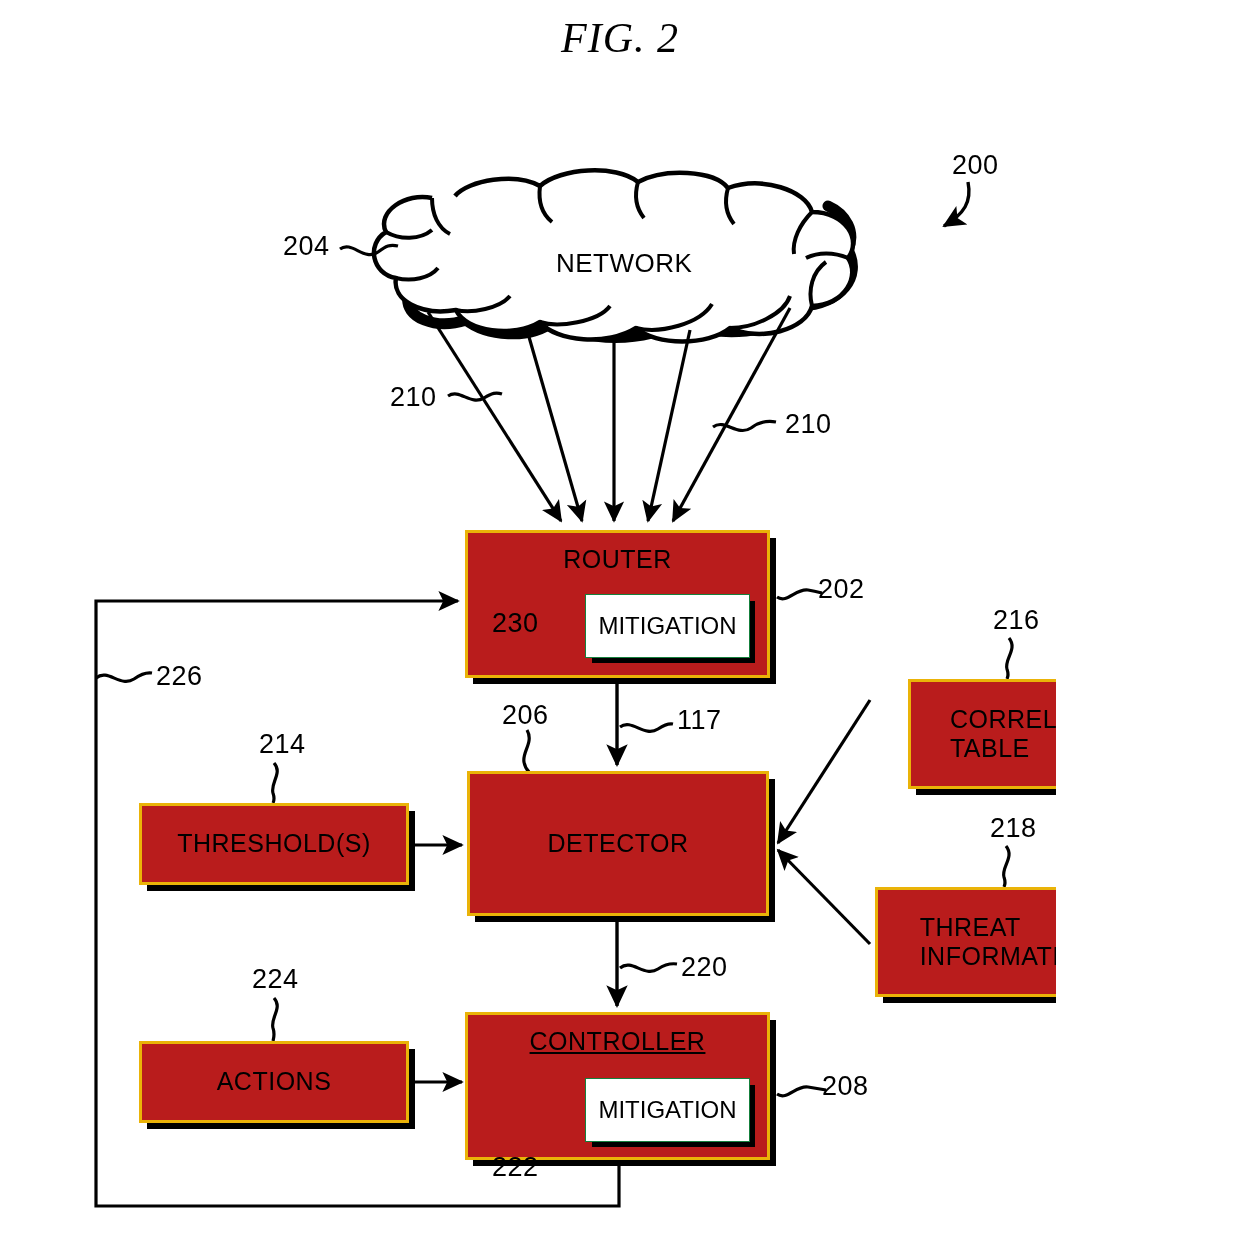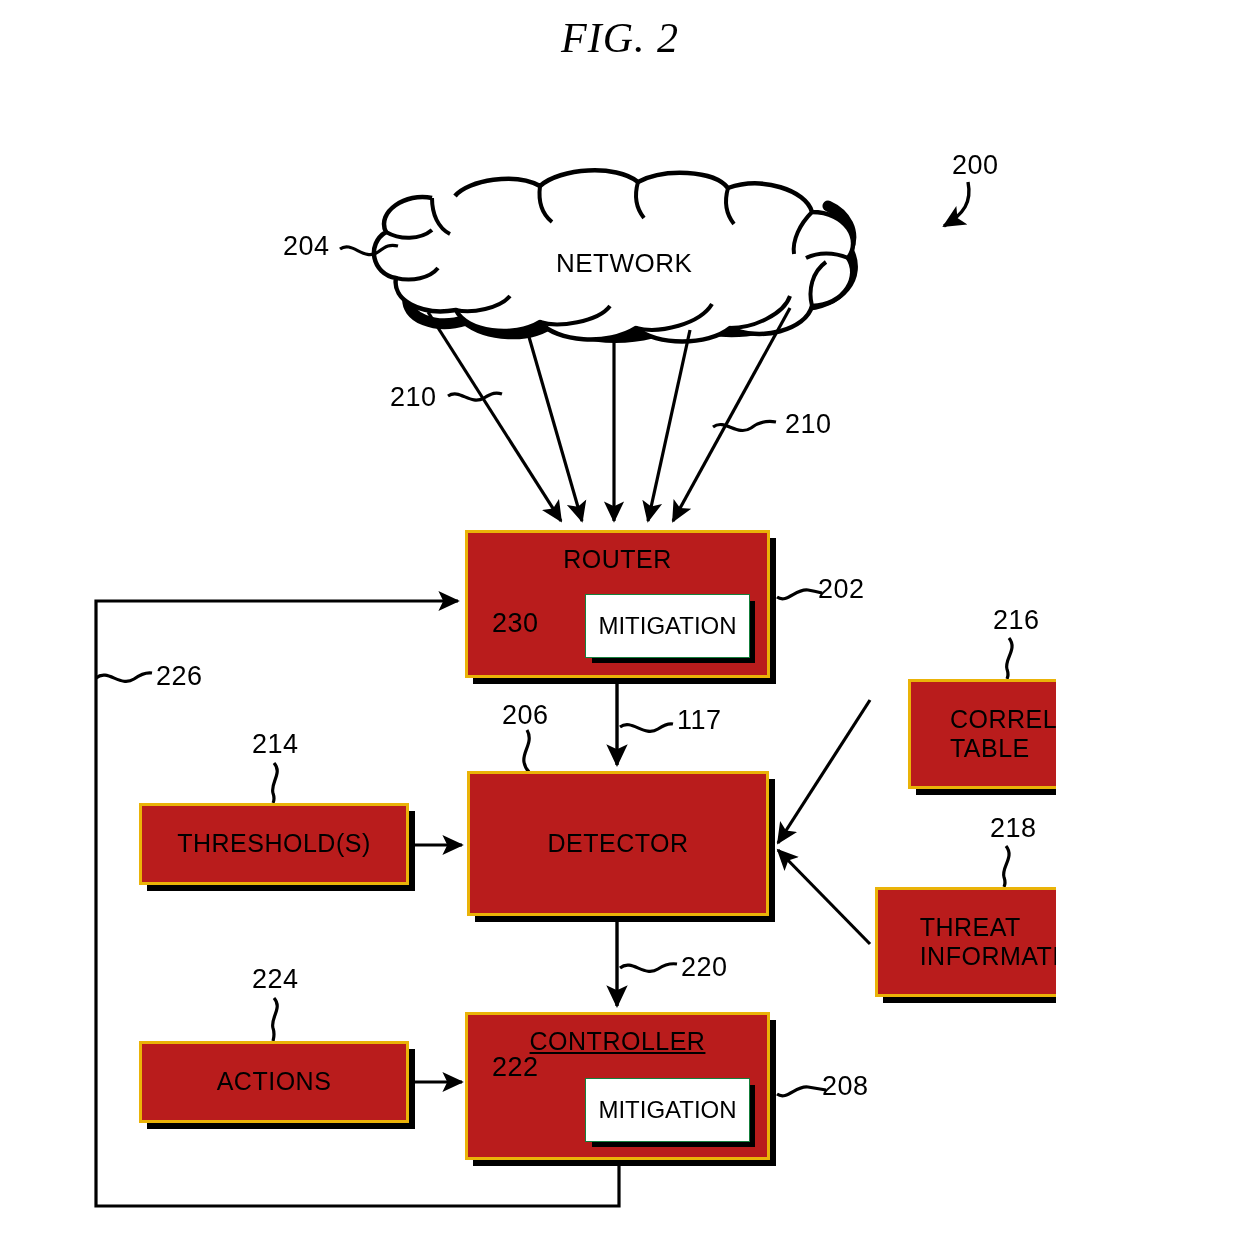--- a/index.html
+++ b/index.html
@@ -92,25 +92,25 @@
   #ref-200 { left: 952px; top: 150px; }
   #ref-204 { left: 283px; top: 231px; }
   #ref-210a{ left: 390px; top: 382px; }
   #ref-210b{ left: 785px; top: 409px; }
   #ref-202 { left: 818px; top: 574px; }
   #ref-230 { left: 492px; top: 608px; }
   #ref-226 { left: 156px; top: 661px; }
   #ref-206 { left: 502px; top: 700px; }
   #ref-212 { left: 677px; top: 705px; }
   #ref-216 { left: 993px; top: 605px; }
-  #ref-214 { left: 252px; top: 729px; text-align: center; }
+  #ref-214 { left: 259px; top: 729px; text-align: center; }
   #ref-218 { left: 990px; top: 813px; text-align: center; }
   #ref-220 { left: 681px; top: 952px; }
   #ref-224 { left: 252px; top: 964px; }
-  #ref-222 { left: 492px; top: 1052px; }
+  #ref-222 { left: 492px; top: 1152px; }
   #ref-208 { left: 822px; top: 1071px; }
 
   .cloud-label {
     position: absolute;
     left: 556px;
     top: 248px;
     font-size: 26px;
     letter-spacing: 0.5px;
   }
 </style>

